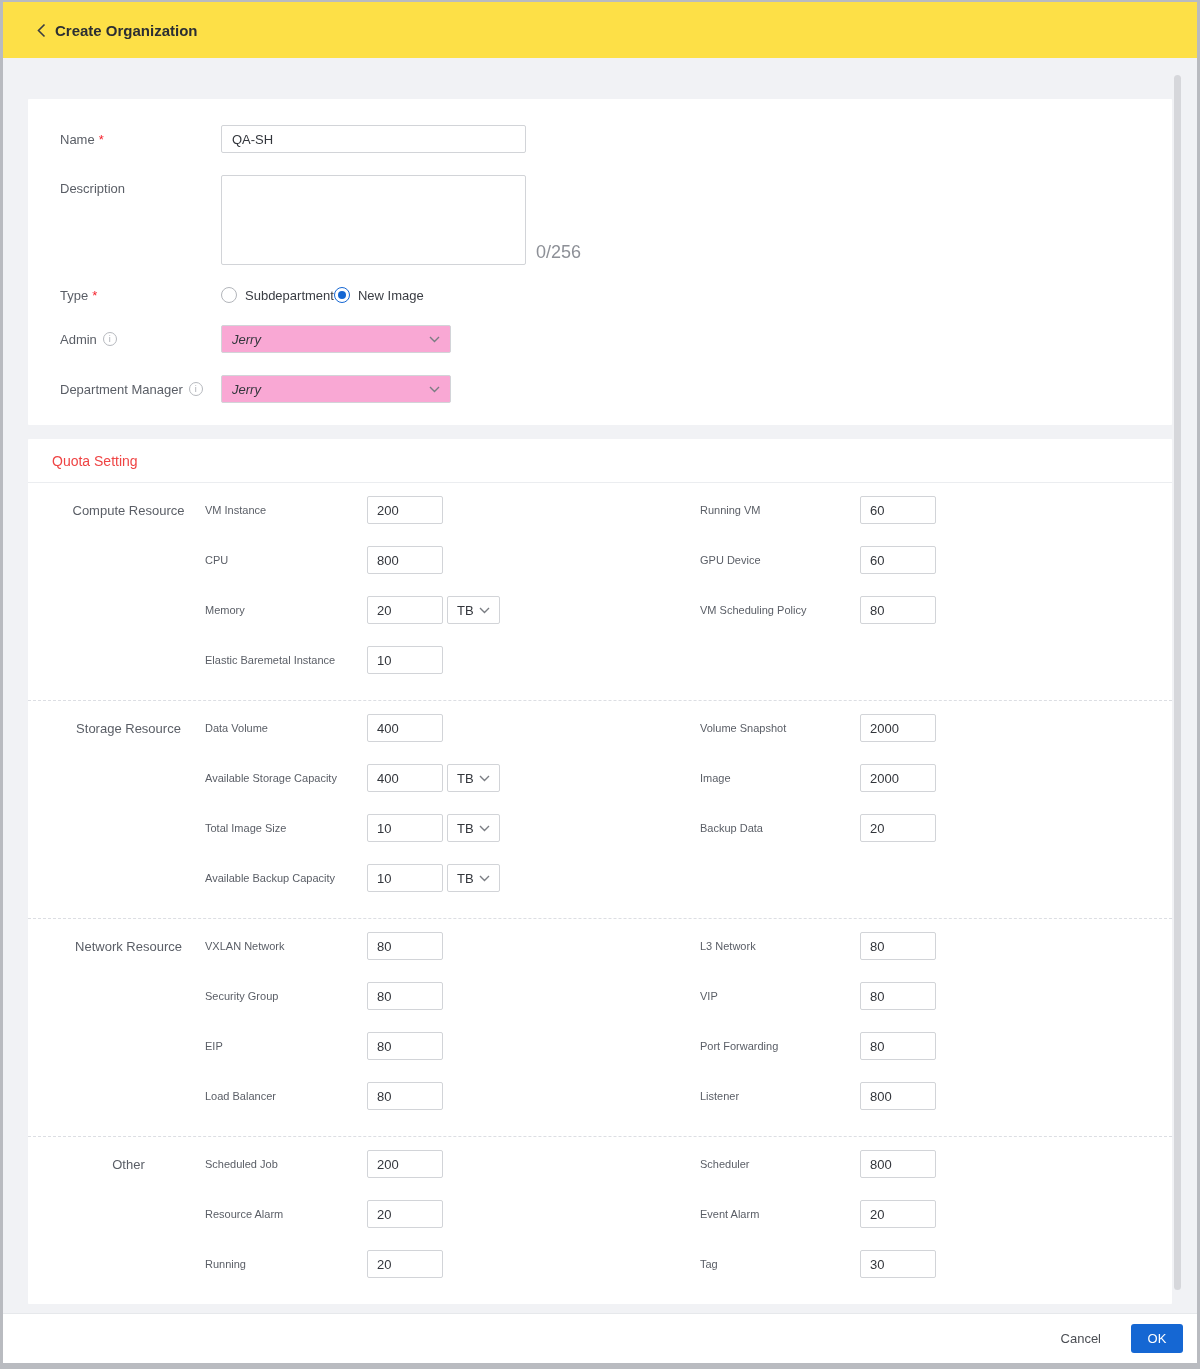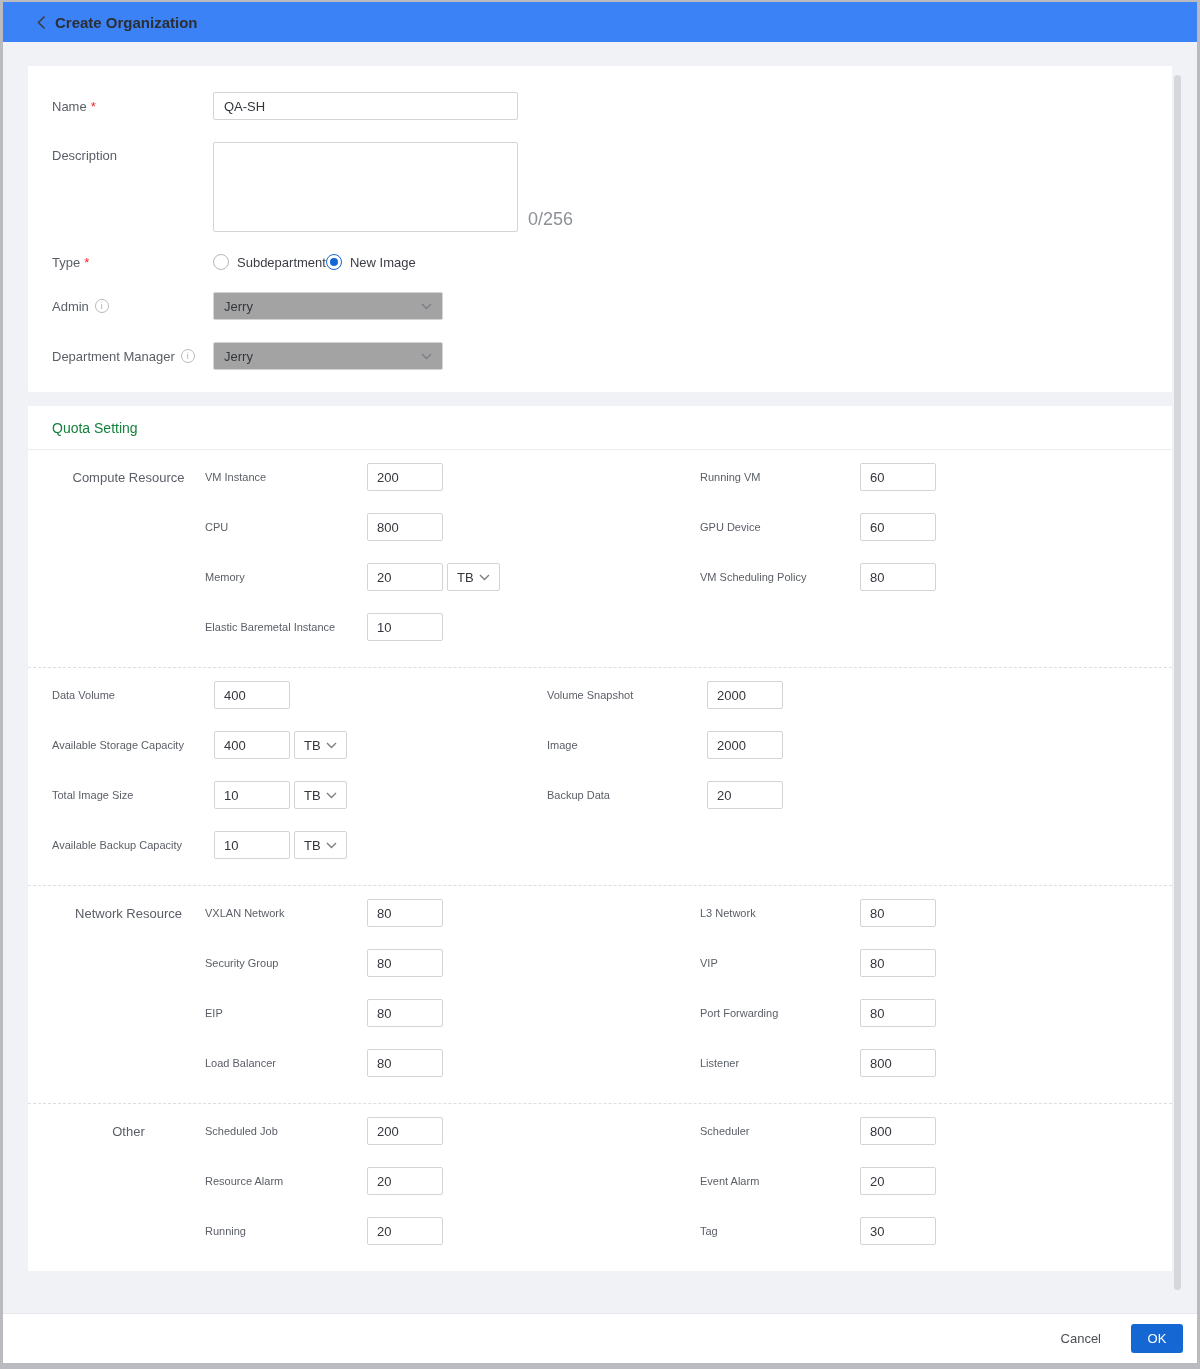--- a/index.html
+++ b/index.html
@@ -3,26 +3,26 @@
 <meta charset="utf-8">
 <style>
   html,body{margin:0;padding:0;background:#8f9196;}
   *{box-sizing:border-box;font-family:"Liberation Sans",sans-serif;}
   .frame{
     width:1200px;height:1369px;margin:0 auto;position:relative;
     background:#f1f2f5;border:2px solid #b9bbc0;border-left-width:3px;border-right-width:3px;border-bottom-width:6px;
     display:flex;flex-direction:column;overflow:hidden;
   }
   
-  .top-bar{height:40px;background:#3b82f6;display:flex;align-items:center;padding-left:30px;flex:none;}
+  .top-bar{height:56px;background:#fde047;display:flex;align-items:center;padding-left:30px;flex:none;}
   .back-icon{width:16px;height:16px;display:flex;align-items:center;justify-content:center;cursor:pointer;margin-right:6px;}
   .page-title{font-size:15px;font-weight:bold;color:#2b2e33;}
   
   .panel{background:#fff;margin:0 25px;border-radius:1px;}
-  .basic-panel{margin-top:24px;padding:26px 24px 22px 24px;}
+  .basic-panel{margin-top:41px;padding:26px 24px 22px 32px;}
   .quota-panel{margin-top:14px;margin-bottom:0;}
   
   .form-row{display:flex;align-items:center;margin-bottom:22px;}
   .form-row.top-align{align-items:flex-start;}
   .form-row:last-child{margin-bottom:0;}
   .f-lab{width:161px;flex:none;font-size:13px;color:#5a5e66;display:flex;align-items:center;}
   .req{color:#f5222d;margin-left:4px;font-size:13px;}
   .info-icon{width:14px;height:14px;border:1px solid #b6b9be;border-radius:50%;color:#a9acb2;
     font-size:9px;line-height:12px;text-align:center;margin-left:6px;flex:none;font-style:normal;}
   .text-input{width:305px;height:28px;border:1px solid #d2d4d8;border-radius:2px;padding:0 10px;
@@ -34,26 +34,26 @@
   
   .radio-group{display:flex;align-items:center;}
   .radio-item{display:flex;align-items:center;gap:8px;cursor:pointer;}
   .radio-circle{width:16px;height:16px;border-radius:50%;border:1px solid #b3b6bb;background:#fff;
     position:relative;flex:none;}
   .radio-item.checked .radio-circle{border:1.5px solid #1567d3;}
   .radio-item.checked .radio-circle::after{content:"";position:absolute;left:50%;top:50%;
     transform:translate(-50%,-50%);width:8px;height:8px;border-radius:50%;background:#1567d3;}
   .radio-label{font-size:13px;color:#3a3d43;}
   
-  .select-box{width:230px;height:28px;border:1px solid #d2d4d8;border-radius:2px;background:#a3a3a3;
-    display:flex;align-items:center;justify-content:space-between;padding:0 10px;cursor:pointer;}
+  .select-box{width:230px;height:28px;border:1px solid #d2d4d8;border-radius:2px;background:#f9a8d4;
+    display:flex;align-items:center;justify-content:space-between;padding:0 10px;cursor:pointer;font-style:italic;}
   .select-value{font-size:13px;color:#33363c;}
   
   .quota-title{height:44px;display:flex;align-items:center;padding-left:24px;font-size:14px;
-    color:#15803d;border-bottom:1px solid #ebedf0;}
+    color:#ef4444;border-bottom:1px solid #ebedf0;}
   .quota-group{display:flex;padding:13px 0 26px 24px;}
   .quota-group + .quota-group{border-top:1px dashed #dcdee3;}
   .group-label{width:153px;flex:none;font-size:13px;color:#5a5e66;padding-top:7px;text-align:center;}
   .gcol{display:flex;flex-direction:column;}
   .gcol.left{width:495px;flex:none;}
   .gcol.right{flex:1;}
   .field-row{display:flex;align-items:center;height:28px;margin-bottom:22px;}
   .field-row:last-child{margin-bottom:0;}
   .q-lab{width:162px;flex:none;font-size:11px;color:#5a5e66;white-space:nowrap;overflow:hidden;}
   .gcol.right .q-lab{width:160px;}
@@ -188,20 +188,21 @@
               <span class="q-lab">GPU Device</span>
               <input class="q-input" type="text" value="60" style="">
             </div>
             <div class="field-row">
               <span class="q-lab">VM Scheduling Policy</span>
               <input class="q-input" type="text" value="80" style="">
             </div>
           </div>
         </div>
         <div class="quota-group">
+          <div class="group-label">Storage Resource</div>
           <div class="gcol left">
             <div class="field-row">
               <span class="q-lab">Data Volume</span>
               <input class="q-input" type="text" value="400" style="">
             </div>
             <div class="field-row">
               <span class="q-lab">Available Storage Capacity</span>
               <input class="q-input" type="text" value="400" style="">
               <span class="unit-select">
                 <span class="unit-value">TB</span>

